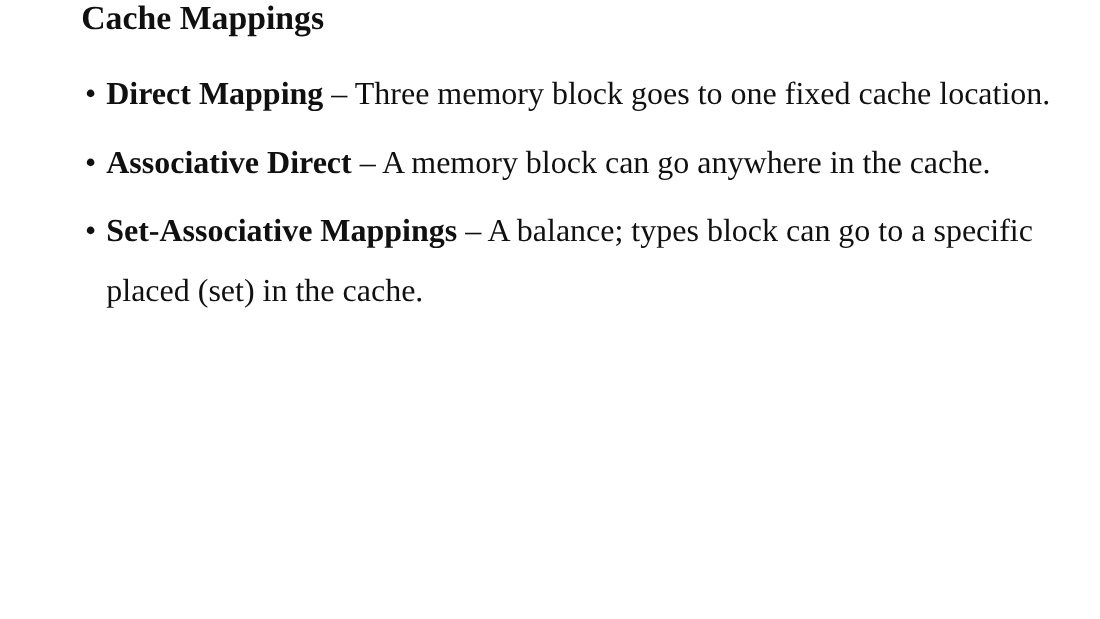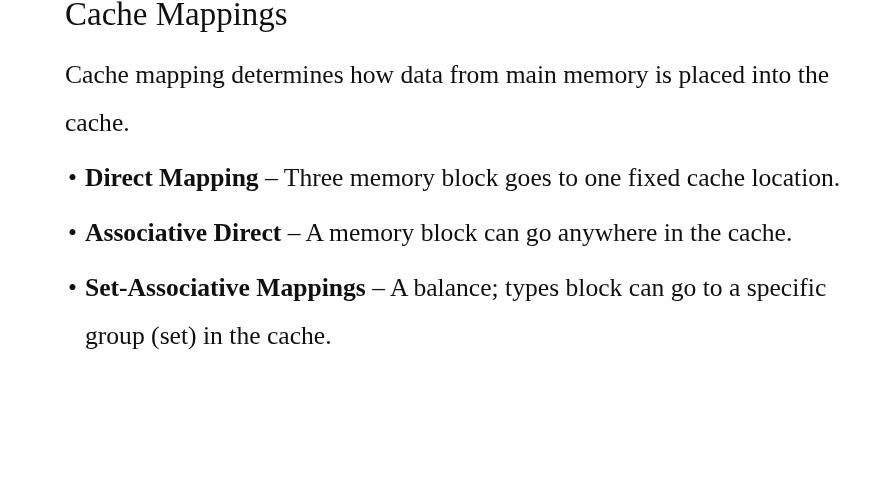--- a/index.html
+++ b/index.html
@@ -12,22 +12,22 @@
     width: 880px;
     height: 495px;
     background: #ffffff;
     color: #101010;
     font-family: "Liberation Serif", "DejaVu Serif", serif;
     box-sizing: border-box;
     padding: 0 0 0 65px;
     overflow: hidden;
   }
   .title {
-    font-size: 33px;
-    font-weight: 400;
+    font-size: 27px;
+    font-weight: 700;
     line-height: 28px;
     margin: 0 0 23px 0;
     white-space: nowrap;
   }
   .para {
     font-size: 25.6px;
     line-height: 48px;
     margin: 0 0 7px 0;
     white-space: nowrap;
   }
@@ -51,26 +51,22 @@
     text-indent: 0;
   }
 </style>
 </head>
 <body>
 
 <div class="doc">
 
   <h1 class="title">Cache Mappings</h1>
 
-  <p class="para">
-    <span class="line">Cache mapping determines how data from main memory is placed into the</span>
-    <span class="line">cache.</span>
-  </p>
 
 
   <p class="para bullet"><span class="marker">•</span><b>Direct Mapping</b><span> – Three memory block goes to one fixed cache location.</span></p>
 
   <p class="para bullet"><span class="marker">•</span><b>Associative Direct</b><span> – A memory block can go anywhere in the cache.</span></p>
 
-  <p class="para bullet"><span class="marker">•</span><b>Set-Associative Mappings</b><span> – A balance; types block can go to a specific</span><span class="cont">group (set) in the cache.</span></p>
+  <p class="para bullet"><span class="marker">•</span><b>Set-Associative Mappings</b><span> – A balance; types block can go to a specific</span><span class="cont">placed (set) in the cache.</span></p>
 
 
 </div>
 
 </body></html>

